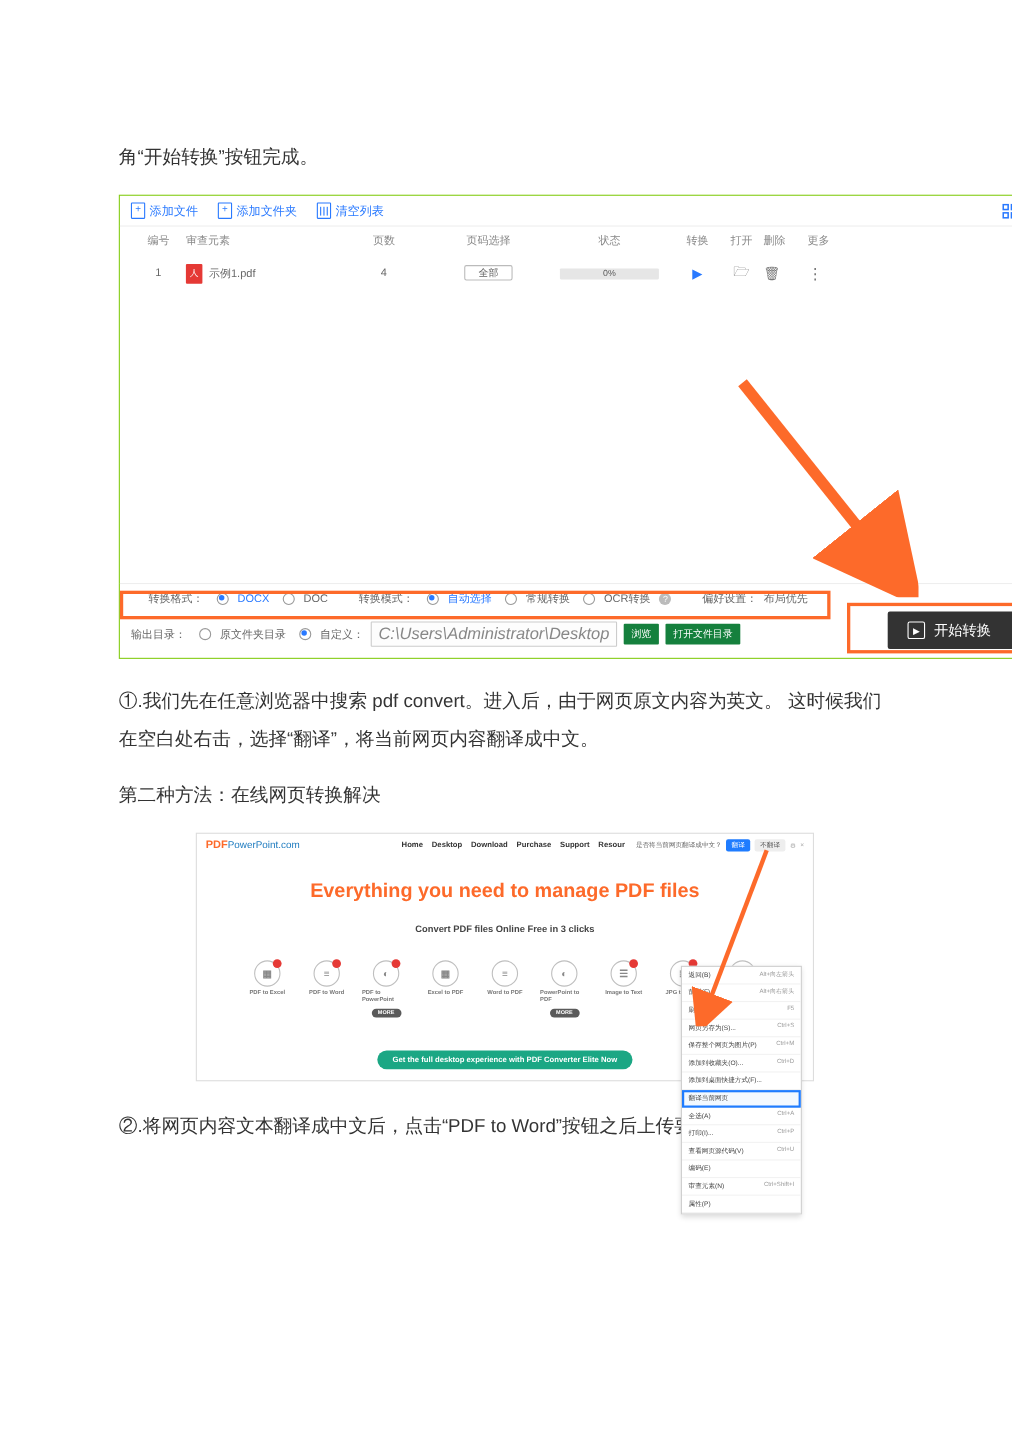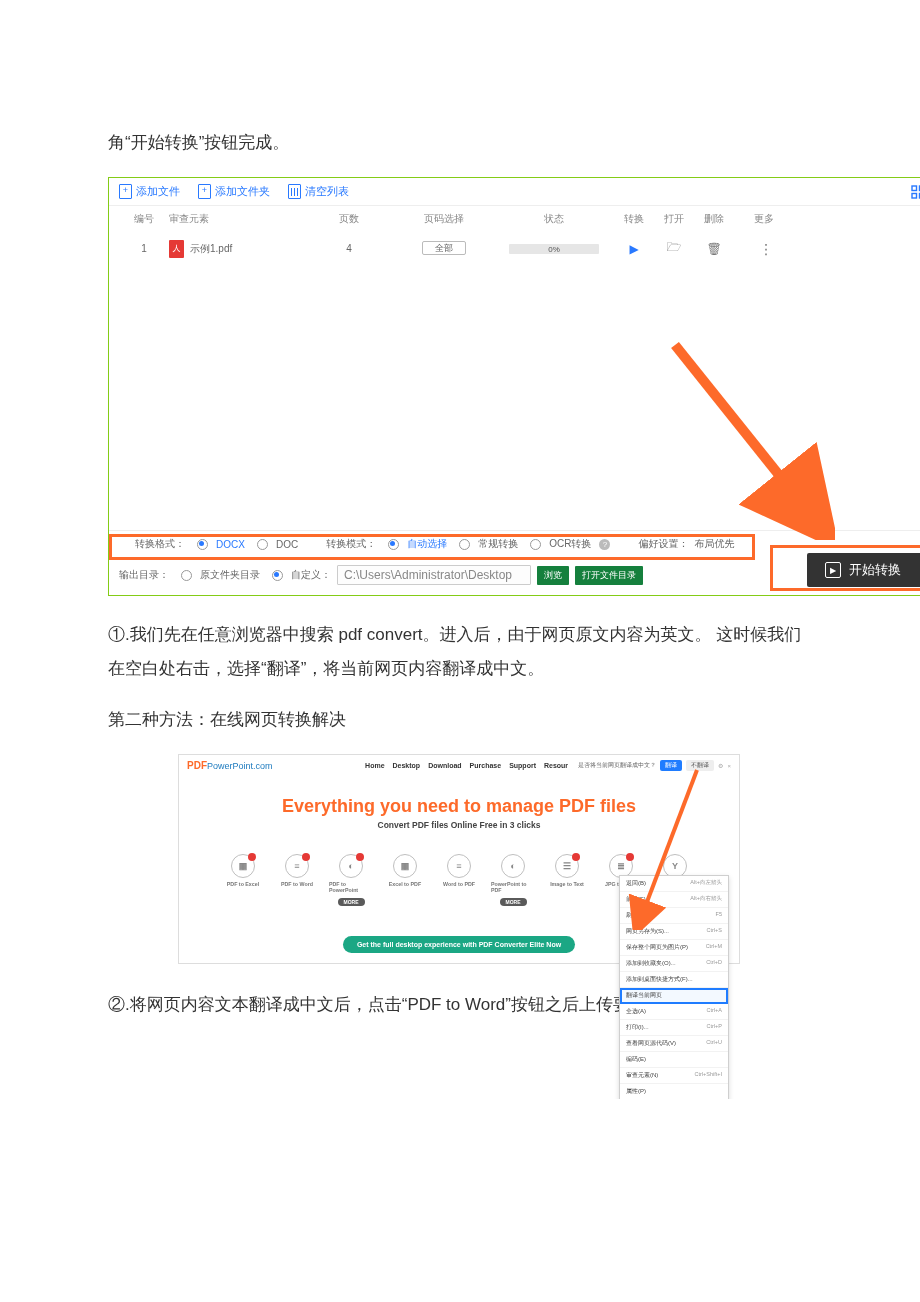--- a/index.html
+++ b/index.html
@@ -80,22 +80,22 @@
   .table-head {
     color: #888888;
   }
   .c-id    { width: 50px; text-align:center; }
   .c-name  { width: 135px; display:flex; align-items:center; }
   .c-pages { width: 90px; text-align:center; }
   .c-pagesel { width: 100px; text-align:center; }
   .c-status{ width: 120px; text-align:center; }
   .c-conv  { width: 40px; text-align:center; }
   .c-open  { width: 40px; text-align:center; }
-  .c-del   { width: 40px; text-align:center; }
-  .c-more  { width: 40px; text-align:right; }
+  .c-del   { width: 40px; text-align:left; }
+  .c-more  { width: 40px; text-align:left; }
   .pdf-chip {
     width:15px;height:18px;background:#e53935;
     margin-right:6px;position:relative;border-radius:1px;
     display:flex;align-items:center;justify-content:center;
   }
   .pdf-chip::after{content:"人";color:#fff;font-size:8px;}
   .page-sel-btn {
     border:1px solid #bbbbbb;
     padding:1px 12px;
     border-radius:2px;
@@ -141,22 +141,23 @@
     align-items:center;
     padding: 8px 10px 10px;
     font-size:10px;
     color:#666;
     gap:6px;
   }
   .path-input{
     flex:0 0 180px;
     border:1px solid #cccccc;
     padding:2px 6px;
-    font-size:12px;color:#888;background:#fdfdfd;
+    font-size:15px;color:#888;background:#fdfdfd;
     border-radius:1px;
+    font-style:italic;
   }
   .browse-btn, .open-output-btn{
     background:#15803d;color:#fff;font-size:9px;
     padding:3px 7px;border-radius:1px;
   }
   .start-btn{
     position:absolute;
     right:12px;
     bottom:8px;
     background:#333333;color:#ffffff;
@@ -220,21 +221,21 @@
   .tr-btn{background:#1f7cff;color:#fff;padding:1px 5px;border-radius:2px;font-size:6px;}
   .tr-btn.ghost{background:#eee;color:#555;}
   .web-hero{
     text-align:center;
     padding:20px 0 10px;
   }
   .hero-title{
     color:#fd6a2a;font-weight:700;font-size:18px;
   }
   .hero-sub{
-    color:#444;font-weight:600;font-size:8.5px;margin-top:3px;
+    color:#444;font-weight:600;font-size:8.5px;margin-top:19px;
   }
   .web-icons{
     display:flex;justify-content:center;gap:10px;
     padding:14px 0 6px;
   }
   .wi{
     display:flex;flex-direction:column;align-items:center;gap:3px;
     font-size:5.3px;color:#777;font-weight:600;
     width:44px;
   }

